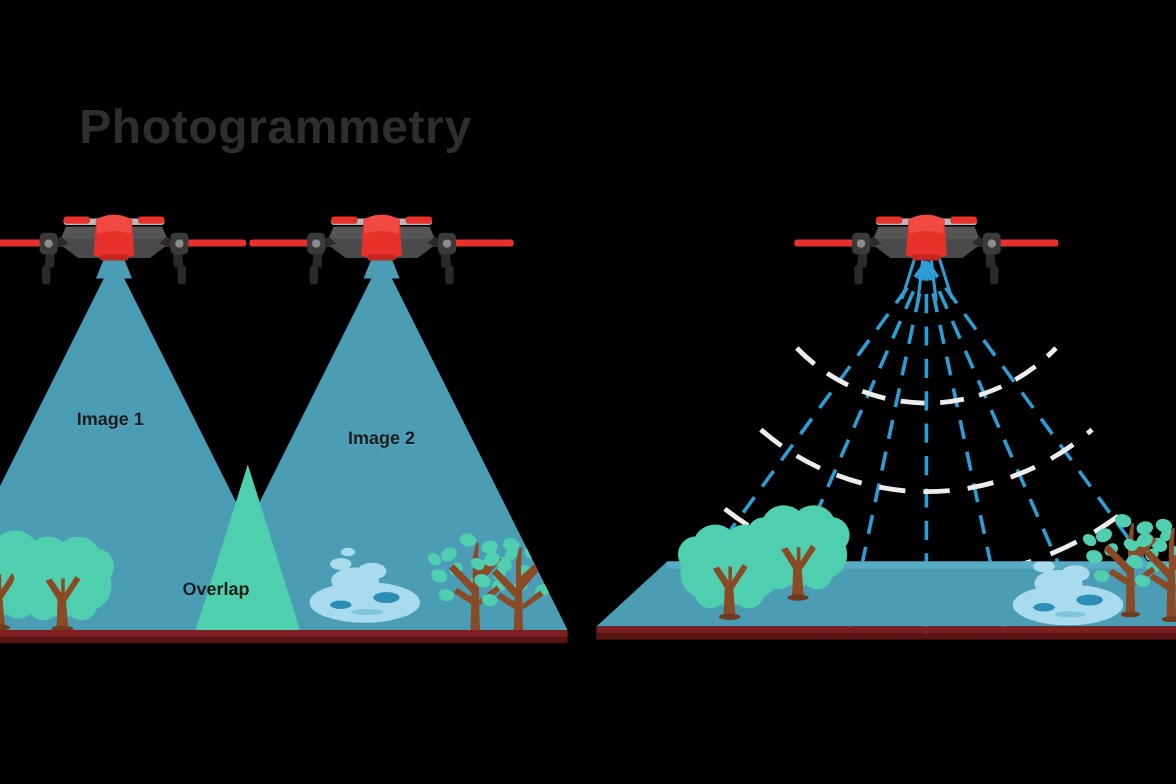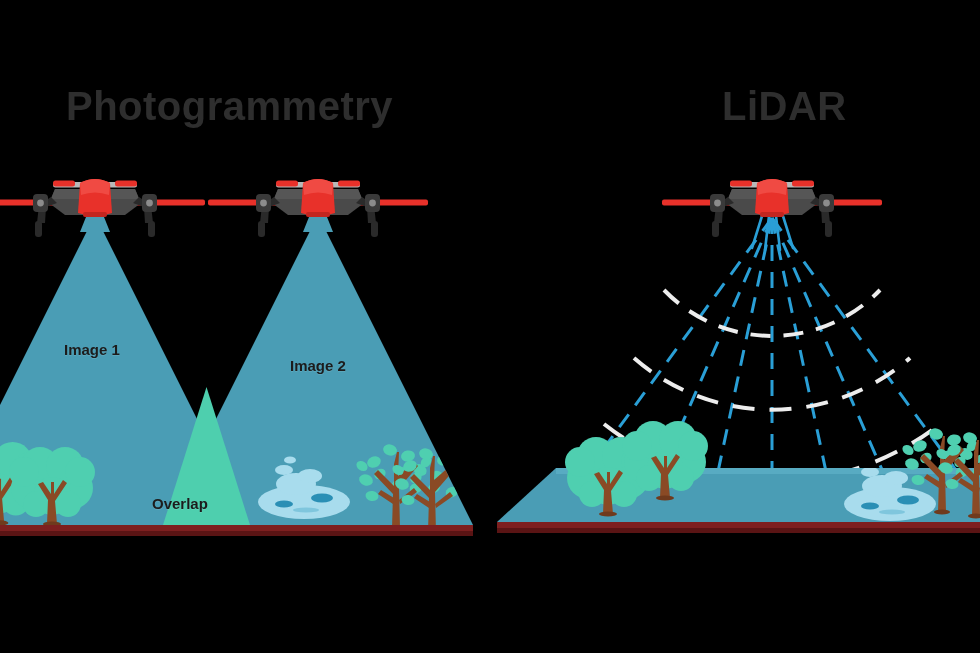--- a/index.html
+++ b/index.html
@@ -36,21 +36,21 @@
     position:absolute;
     font-weight:700;
     font-size:15px;
     color:#1c1c1c;
     white-space:nowrap;
     user-select:none;
     text-shadow:0 1px 0 rgba(255,255,255,0.10);
   }
   #label-image-1 { left:64px; top:341px; }
   #label-image-2 { left:290px; top:357px; }
-  #label-overlap { left:152px; top:483px;margin-top:12px; }
+  #label-overlap { left:152px; top:483px; }
 </style>
 </head>
 <body>
 
 <div id="stage">
 
   <svg class="layer" viewBox="0 0 980 653">
     <defs>
 
       <clipPath id="clip-cone1">
@@ -218,21 +218,20 @@
 
       <use href="#drone" x="772" y="203"></use>
 
       <rect x="497" y="522" width="483" height="6" fill="#7d1f1f"></rect>
       <rect x="497" y="528" width="483" height="5" fill="#5a1414"></rect>
     </g>
   </svg>
 
   <div class="title" id="title-photogrammetry">Photogrammetry</div>
 
-  <div class="title" id="title-lidar">LiDAR</div>
 
   <div class="scene-label" id="label-image-1">Image 1</div>
 
   <div class="scene-label" id="label-image-2">Image 2</div>
 
   <div class="scene-label" id="label-overlap">Overlap</div>
 
 </div>
 
 </body></html>

